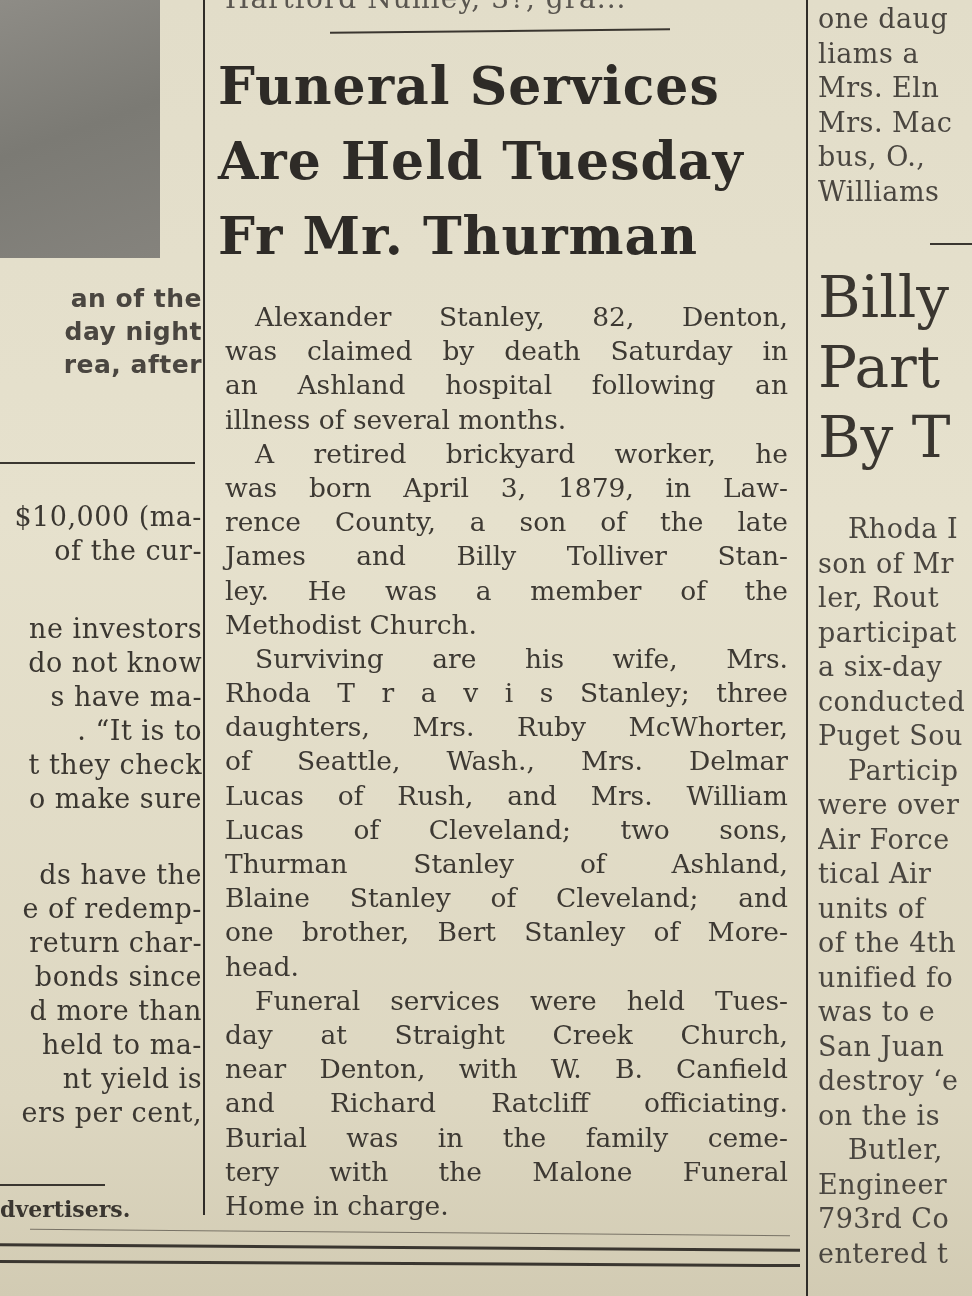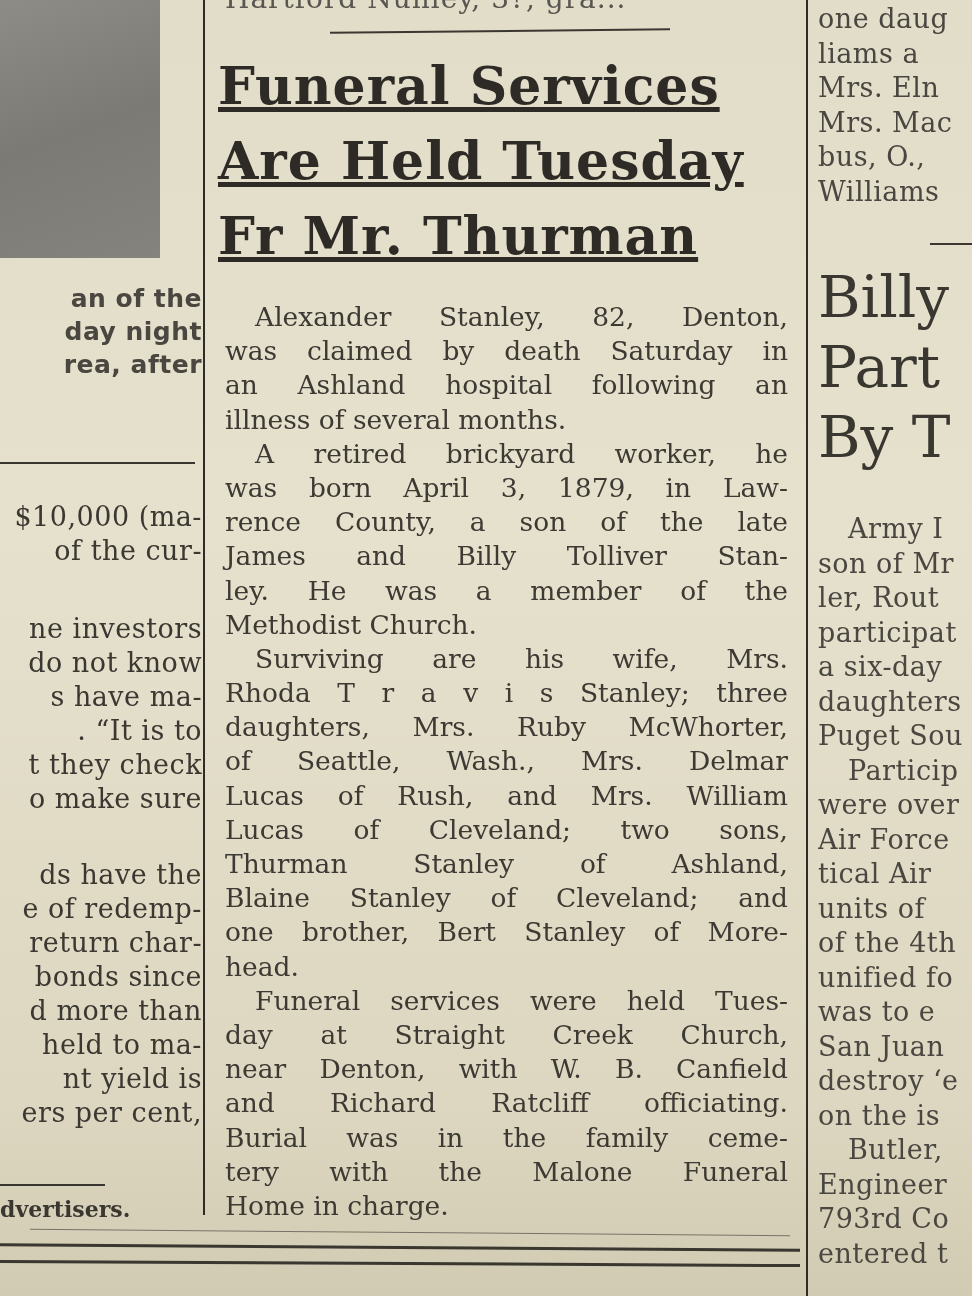--- a/index.html
+++ b/index.html
@@ -29,21 +29,21 @@
   
   .top-cut {
     position: absolute; left: 225px; top: -18px; width: 560px; white-space: nowrap;
     font-size: 28px; color: #5a5650; letter-spacing: 1px;
   }
 
   
   .headline {
     position: absolute; left: 218px; top: 48px; width: 580px;
     font-family: "DejaVu Serif", "Liberation Serif", serif; font-weight: bold;
-    font-size: 52px; line-height: 75px; color: #2e2b27; letter-spacing: 1px; text-decoration: underline;
+    font-size: 52px; line-height: 75px; color: #2e2b27; letter-spacing: 1px;
   }
   .headline span { display: block; white-space: nowrap; }
 
   
   .body {
     position: absolute; left: 225px; top: 300px; width: 563px;
     font-size: 26.5px; line-height: 34.2px; color: #3d3933;
   }
   .body .ln { display: block; text-align: justify; text-align-last: justify; white-space: nowrap; height: 34.2px; }
   .body .ln.last { text-align-last: left; }
@@ -145,26 +145,26 @@
   <span class="line">bus, O.,</span>
   <span class="line">Williams</span>
 </div>
 <div class="rule-h" style="left:930px; top:243px; width:42px;"></div>
 <div class="right-head">
   <span>Billy</span>
   <span>Part</span>
   <span>By T</span>
 </div>
 <div class="right-col" style="top:512px;">
-  <span class="line indent">Army I</span>
+  <span class="line indent">Rhoda I</span>
   <span class="line">son of Mr</span>
   <span class="line">ler, Rout</span>
   <span class="line">participat</span>
   <span class="line">a six-day</span>
-  <span class="line">daughters</span>
+  <span class="line">conducted</span>
   <span class="line">Puget Sou</span>
   <span class="line indent">Particip</span>
   <span class="line">were over</span>
   <span class="line">Air Force</span>
   <span class="line">tical Air</span>
   <span class="line">units of</span>
   <span class="line">of the 4th</span>
   <span class="line">unified fo</span>
   <span class="line">was to e</span>
   <span class="line">San Juan</span>

